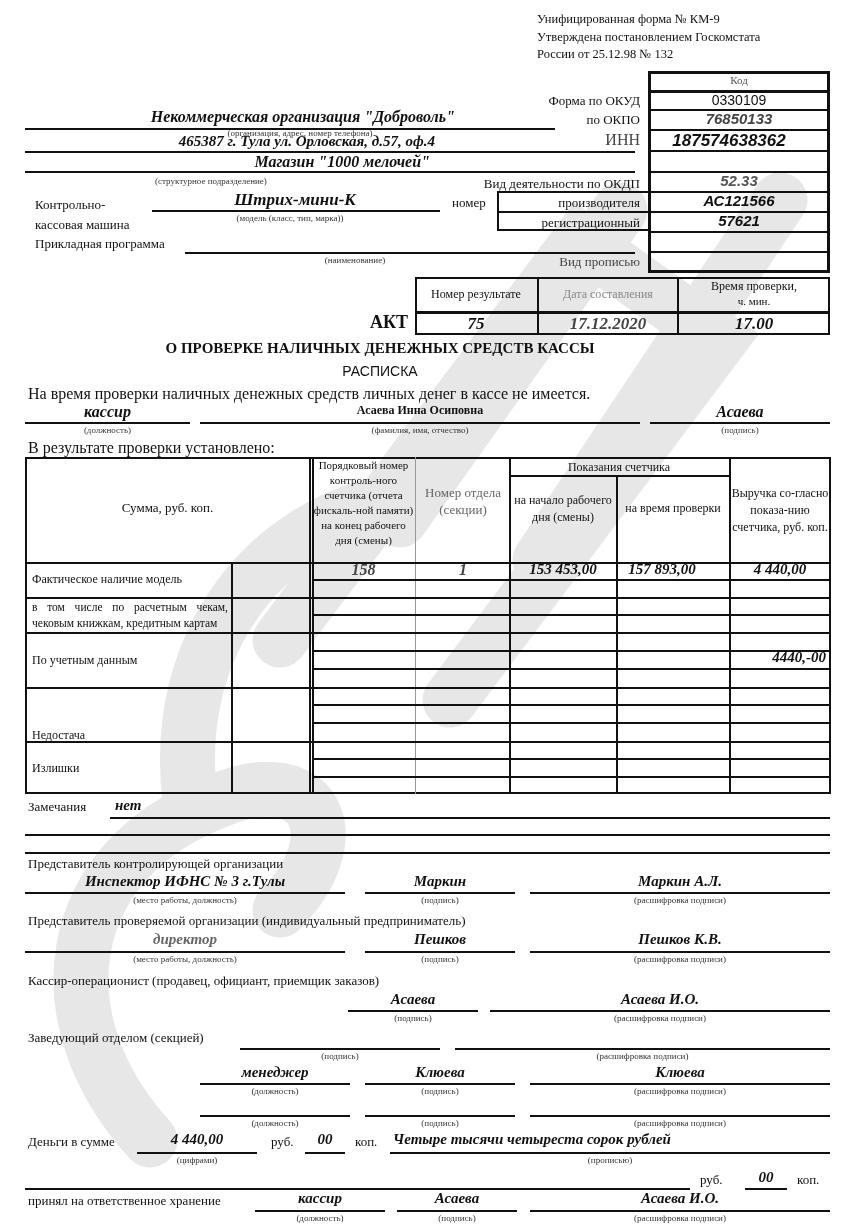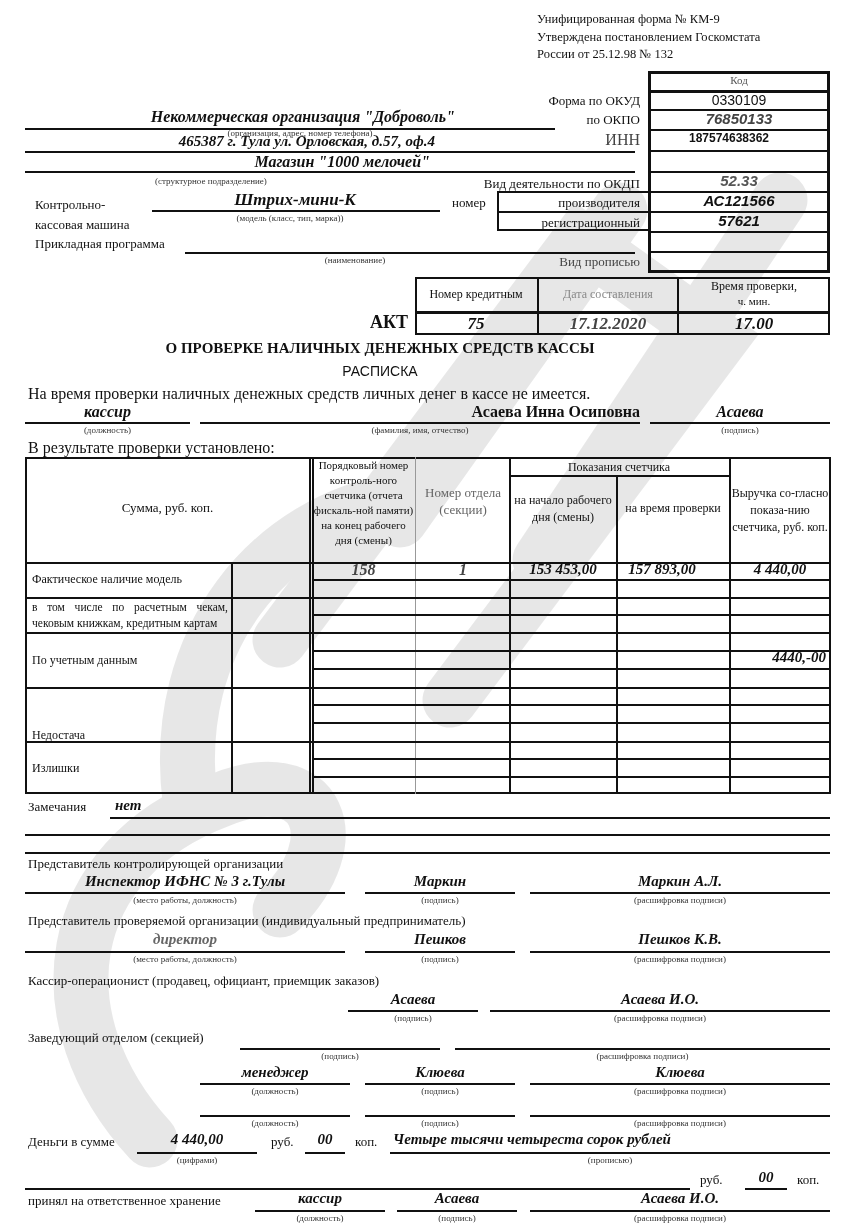--- a/index.html
+++ b/index.html
@@ -45,21 +45,21 @@
 <div class="hl" style="left:648px;top:191px;width:182px;"></div>
 <div class="hl" style="left:648px;top:211px;width:182px;"></div>
 <div class="hl" style="left:648px;top:231px;width:182px;"></div>
 <div class="hl" style="left:648px;top:251px;width:182px;"></div>
 
 <div class="abs right lbl" style="left:480px;top:93px;width:160px;">Форма  по  ОКУД</div>
 <div class="abs center sans" style="left:651px;top:92px;width:176px;font-size:14px;">0330109</div>
 <div class="abs right lbl" style="left:480px;top:112px;width:160px;">по  ОКПО</div>
 <div class="abs center sans" style="left:651px;top:110px;width:176px;font-size:15px;font-weight:bold;font-style:italic;color:#444;">76850133</div>
 <div class="abs right" style="left:480px;top:131px;width:160px;font-size:16px;color:#444;">ИНН</div>
-<div class="abs center sans" style="left:651px;top:131px;width:156px;font-size:12px;font-weight:bold;">187574638362</div>
+<div class="abs center sans" style="left:651px;top:131px;width:156px;font-size:17px;font-weight:bold;font-style:italic;">187574638362</div>
 <div class="abs right lbl" style="left:420px;top:176px;width:220px;">Вид  деятельности  по  ОКДП</div>
 <div class="abs center sans" style="left:651px;top:172px;width:176px;font-size:15px;font-weight:bold;font-style:italic;color:#555;">52.33</div>
 
 <div class="abs" style="left:497px;top:191px;width:151px;height:40px;border:2px solid #111;border-right:none;box-sizing:border-box;"></div>
 <div class="hl" style="left:497px;top:211px;width:151px;"></div>
 <div class="abs lbl" style="left:452px;top:195px;">номер</div>
 <div class="abs right lbl" style="left:500px;top:195px;width:140px;">производителя</div>
 <div class="abs center sans" style="left:651px;top:192px;width:176px;font-size:15px;font-weight:bold;font-style:italic;">АС121566</div>
 <div class="abs right lbl" style="left:500px;top:215px;width:140px;">регистрационный</div>
 <div class="abs center sans" style="left:651px;top:212px;width:176px;font-size:15px;font-weight:bold;font-style:italic;">57621</div>
@@ -83,37 +83,37 @@
 
 <div class="abs lbl" style="left:35px;top:236px;">Прикладная программа</div>
 <div class="abs center val" style="left:185px;top:234px;width:450px;"></div>
 <div class="line" style="left:185px;top:252px;width:450px;"></div>
 <div class="abs center small" style="left:300px;top:255px;width:110px;">(наименование)</div>
 
 <div class="abs" style="left:415px;top:277px;width:415px;height:58px;border:2px solid #111;box-sizing:border-box;"></div>
 <div class="hl" style="left:415px;top:311px;width:415px;border-top-width:3px;"></div>
 <div class="vl" style="left:537px;top:277px;height:58px;"></div>
 <div class="vl" style="left:677px;top:277px;height:58px;"></div>
-<div class="abs center" style="left:415px;top:287px;width:122px;font-size:12px;">Номер кредитным</div>
+<div class="abs center" style="left:415px;top:287px;width:122px;font-size:12px;">Номер результате</div>
 <div class="abs center" style="left:539px;top:287px;width:138px;font-size:12px;color:#888;">Дата составления</div>
 <div class="abs center" style="left:679px;top:279px;width:150px;font-size:12px;">Время проверки,</div>
 <div class="abs center" style="left:679px;top:295px;width:150px;font-size:11px;">ч. мин.</div>
 <div class="abs right" style="left:330px;top:312px;width:78px;font-size:18px;font-weight:bold;">АКТ</div>
 <div class="abs center val" style="left:415px;top:314px;width:122px;font-size:17px;">75</div>
 <div class="abs center val" style="left:539px;top:314px;width:138px;font-size:17px;color:#444;">17.12.2020</div>
 <div class="abs center val" style="left:679px;top:314px;width:150px;font-size:17px;">17.00</div>
 
 <div class="abs center" style="left:100px;top:340px;width:560px;font-size:15px;font-weight:bold;">О ПРОВЕРКЕ НАЛИЧНЫХ ДЕНЕЖНЫХ СРЕДСТВ КАССЫ</div>
 <div class="abs center sans" style="left:300px;top:363px;width:160px;font-size:14px;">РАСПИСКА</div>
 
 <div class="abs" style="left:28px;top:385px;font-size:16px;">На время проверки наличных денежных средств личных денег в кассе не имеется.</div>
 <div class="abs center val" style="left:25px;top:403px;width:165px;font-size:16px;">кассир</div>
 <div class="line" style="left:25px;top:422px;width:165px;"></div>
 <div class="abs center small" style="left:25px;top:425px;width:165px;">(должность)</div>
-<div class="abs center" style="left:200px;top:403px;width:440px;font-size:16px;font-weight:bold;text-align:right;">Асаева Инна Осиповна</div>
+<div class="abs center" style="left:200px;top:403px;width:440px;font-size:12px;font-weight:bold;">Асаева Инна Осиповна</div>
 <div class="line" style="left:200px;top:422px;width:440px;"></div>
 <div class="abs center small" style="left:200px;top:425px;width:440px;">(фамилия, имя, отчество)</div>
 <div class="abs center val" style="left:650px;top:403px;width:180px;font-size:16px;">Асаева</div>
 <div class="line" style="left:650px;top:422px;width:180px;"></div>
 <div class="abs center small" style="left:650px;top:425px;width:180px;">(подпись)</div>
 
 <div class="abs" style="left:28px;top:439px;font-size:16px;">В результате проверки установлено:</div>
 
 <div class="abs" style="left:25px;top:457px;width:806px;height:337px;border:2px solid #111;box-sizing:border-box;"></div>
 

